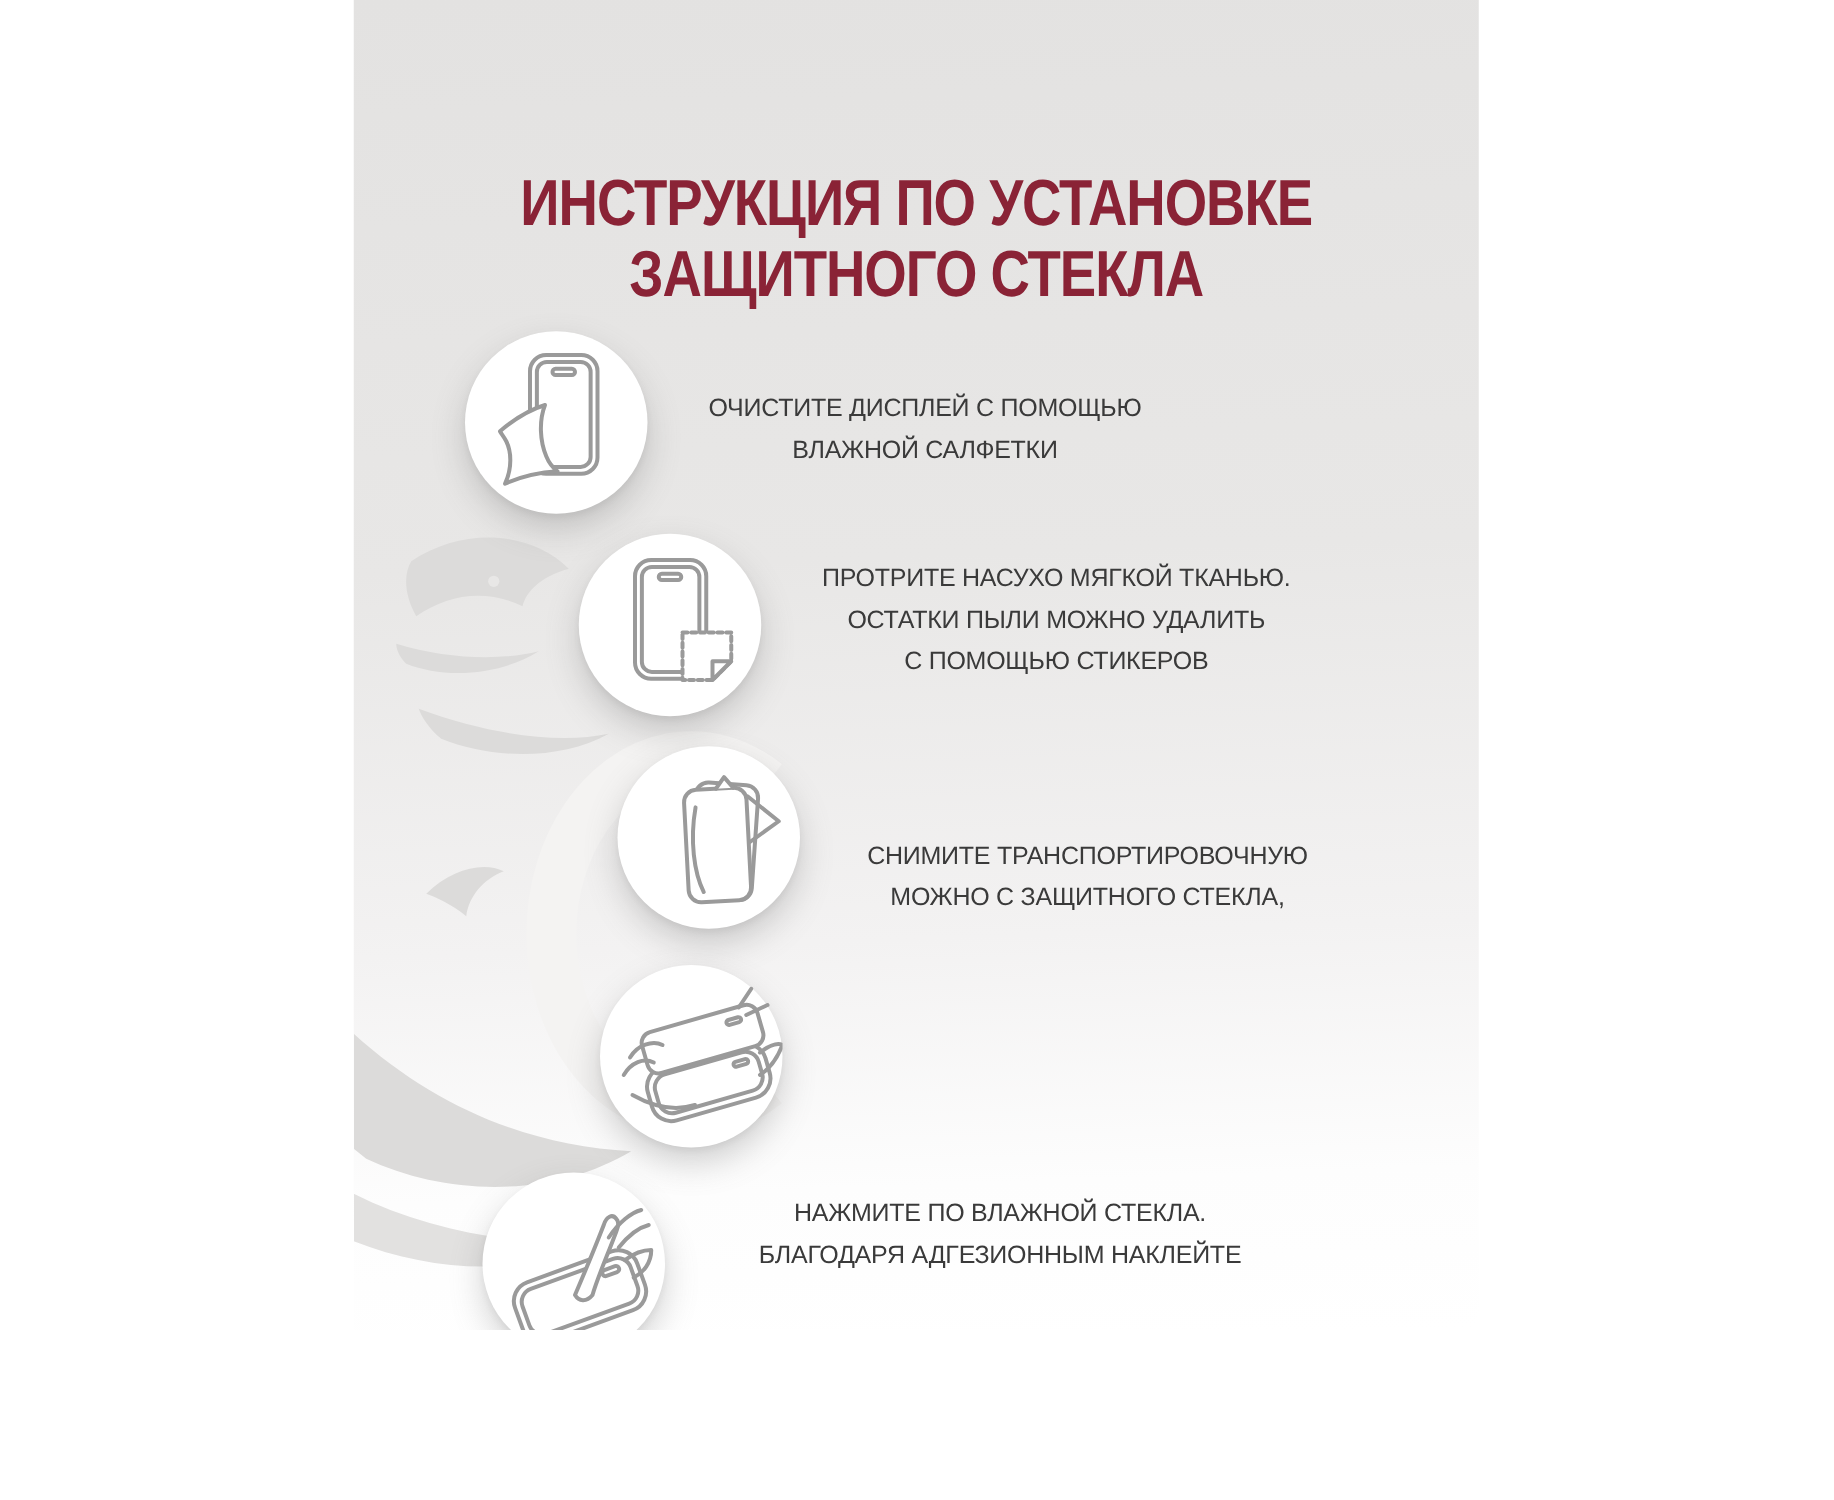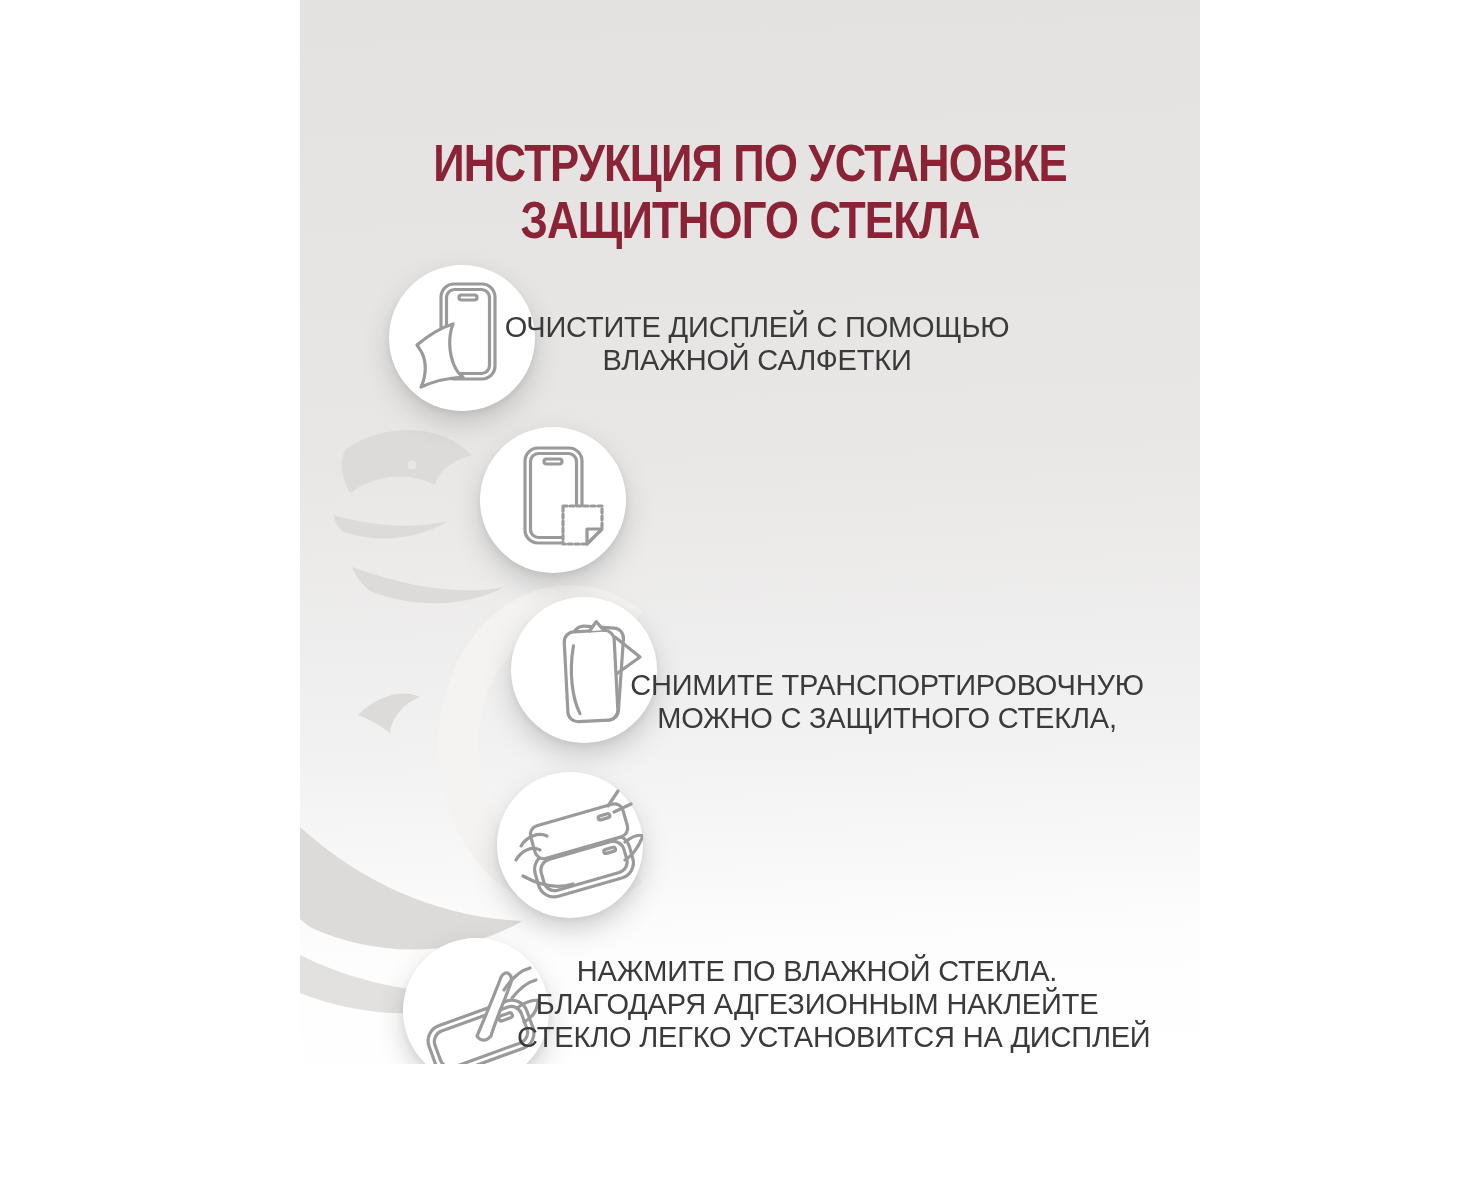--- a/index.html
+++ b/index.html
@@ -1,38 +1,38 @@
 <!DOCTYPE html>
 <html style="--accent: #8a2336; --text: #3a3a3a; --icon_stroke: #9a9a9a; --circle: #ffffff; --bg_top: #e3e2e1; --bg_mid: #e8e7e6; --watermark_gray: #dcdbda; --watermark_white: #f4f3f2;"><head>
 <meta charset="utf-8">
 <style>
   html,body{margin:0;padding:0;}
   .page{
     position:relative;width:1467px;height:1200px;background:#ffffff;
     overflow:hidden;font-family:"Liberation Sans", sans-serif;
   }
   .content{
-    position:absolute;left:300px;top:0;width:900px;height:1064px;overflow:hidden;
+    position:absolute;left:283px;top:0;width:900px;height:1064px;overflow:hidden;
     background:linear-gradient(178deg,var(--bg_top) 0%,var(--bg_mid) 42%,#f3f2f2 70%,#fdfdfd 88%,#ffffff 100%);
   }
   .watermark{position:absolute;left:0;top:415px;width:430px;height:640px;pointer-events:none;}
   .title{
     position:absolute;left:0;top:100px;width:900px;text-align:center;
     color:var(--accent);font-weight:700;font-size:52px;line-height:57px;letter-spacing:-1px;
   }
   .title .tline{display:block;transform:scaleX(0.84);transform-origin:50% 50%;white-space:nowrap;}
   .circle{
     position:absolute;width:146px;height:146px;border-radius:50%;background:var(--circle);
     box-shadow:0 12px 26px rgba(110,110,110,0.30), 0 3px 6px rgba(0,0,0,0.06);
   }
   .circle svg{position:absolute;left:0;top:0;width:146px;height:146px;}
   .icon *{stroke:var(--icon_stroke);stroke-width:3.2;stroke-linecap:round;stroke-linejoin:round;}
   .steptext{
     position:absolute;width:600px;text-align:center;color:var(--text);
-    font-size:29px;line-height:33px;letter-spacing:-0.2px;font-weight:400;
+    font-size:20px;line-height:33px;letter-spacing:-0.2px;font-weight:400;
   }
   .steptext .line{display:block;white-space:nowrap;}
   
   .c1{left:89px;top:265px;}  .t1{left:157px;top:311px;}
   .c2{left:180px;top:427px;} .t2{left:262px;top:447px;}
   .c3{left:211px;top:597px;} .t3{left:287px;top:625px;margin-top:44px;}
   .c4{left:197px;top:772px;} .t4{left:282px;top:800px;}
   .c5{left:103px;top:938px;} .t5{left:217px;top:955px;}
 </style>
 </head>
@@ -71,20 +71,25 @@
     </div>
 
     <div class="circle c2">
       <svg viewBox="0 0 146 146" class="icon" aria-hidden="true">
         <rect x="45" y="21" width="57" height="95" rx="13" fill="none"></rect>
         <rect x="50.5" y="26.5" width="46" height="84" rx="8" fill="none"></rect>
         <rect x="64" y="32" width="18" height="5" rx="2.5" fill="none"></rect>
         <path d="M83,79 h39 v23 l-15,15 h-24 z" fill="#ffffff" stroke-dasharray="4 3"></path>
         <path d="M122,102 l-15,15 v-15 z" fill="#ffffff"></path>
       </svg>
+    </div>
+    <div class="steptext t2">
+      <span class="line">ПРОТРИТЕ НАСУХО МЯГКОЙ ТКАНЬЮ.</span>
+      <span class="line">ОСТАТКИ ПЫЛИ МОЖНО УДАЛИТЬ</span>
+      <span class="line">С ПОМОЩЬЮ СТИКЕРОВ</span>
     </div>
 
     <div class="circle c3">
       <svg viewBox="0 0 146 146" class="icon" aria-hidden="true">
         <path d="M104,40 L129,60 L104,78" fill="#ffffff"></path>
         <g transform="rotate(4 85 76)">
           <rect x="60" y="30" width="50" height="92" rx="10" fill="none"></rect>
         </g>
         <g transform="rotate(-3 80 78)">
           <rect x="55" y="34" width="50" height="90" rx="10" fill="#ffffff"></rect>
@@ -127,17 +132,16 @@
         </g>
         <path d="M74,98 C80,84 90,60 97,42 C99,35 104,33 107,37 C110,40 108,45 106,50 C100,66 92,84 88,98 C83,104 77,103 74,98 Z" fill="#ffffff"></path>
         <path d="M101,52 C109,40 119,32 127,30" fill="none"></path>
         <path d="M109,60 C117,50 125,44 133,42" fill="none"></path>
         <path d="M114,70 C122,64 129,62 135,62 C135,72 129,80 121,84" fill="none"></path>
       </svg>
     </div>
     <div class="steptext t5">
       <span class="line">НАЖМИТЕ ПО ВЛАЖНОЙ СТЕКЛА.</span>
       <span class="line">БЛАГОДАРЯ АДГЕЗИОННЫМ НАКЛЕЙТЕ</span>
-      <span class="line">СТЕКЛО ЛЕГКО УСТАНОВИТСЯ НА ДИСПЛЕЙ</span>
     </div>
 
   </div>
 </div>
 
 </body></html>

